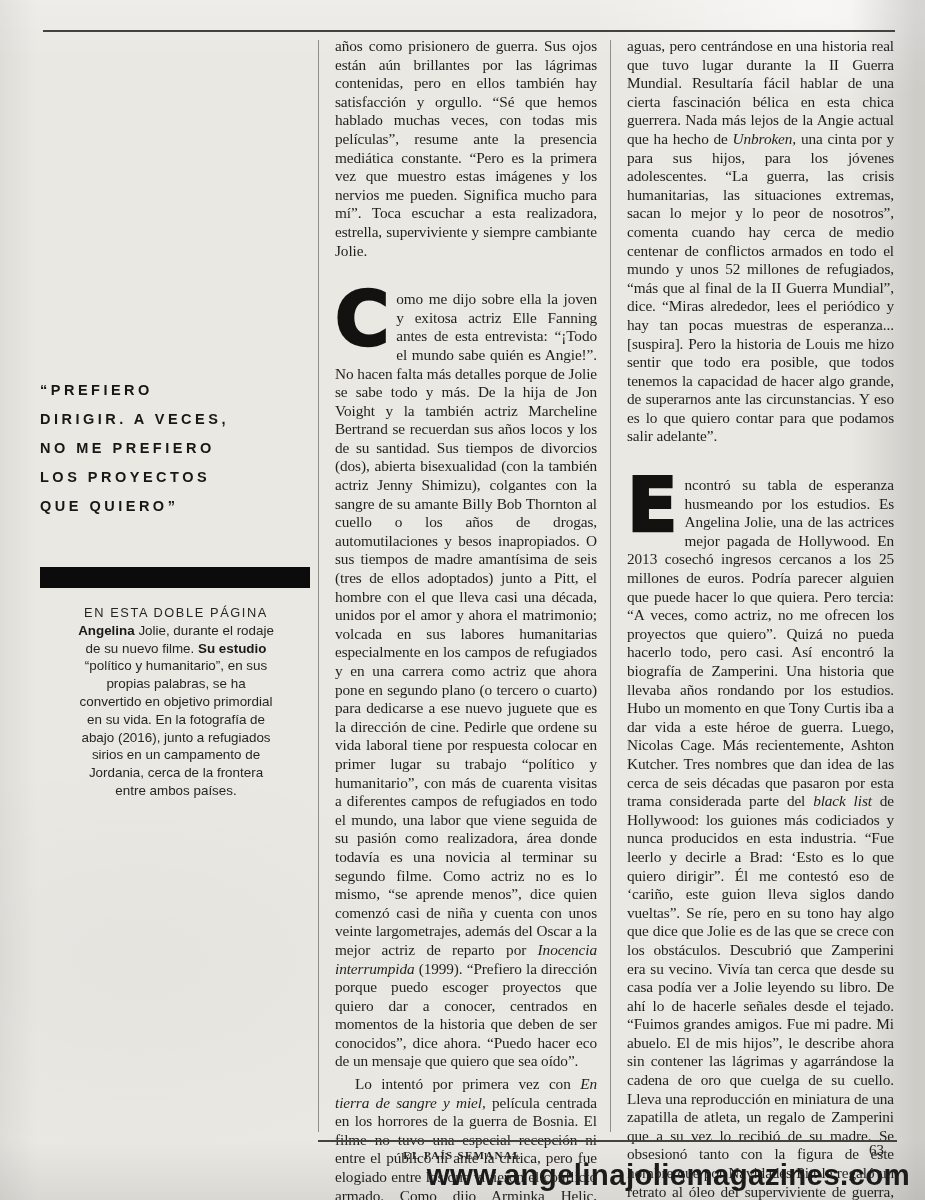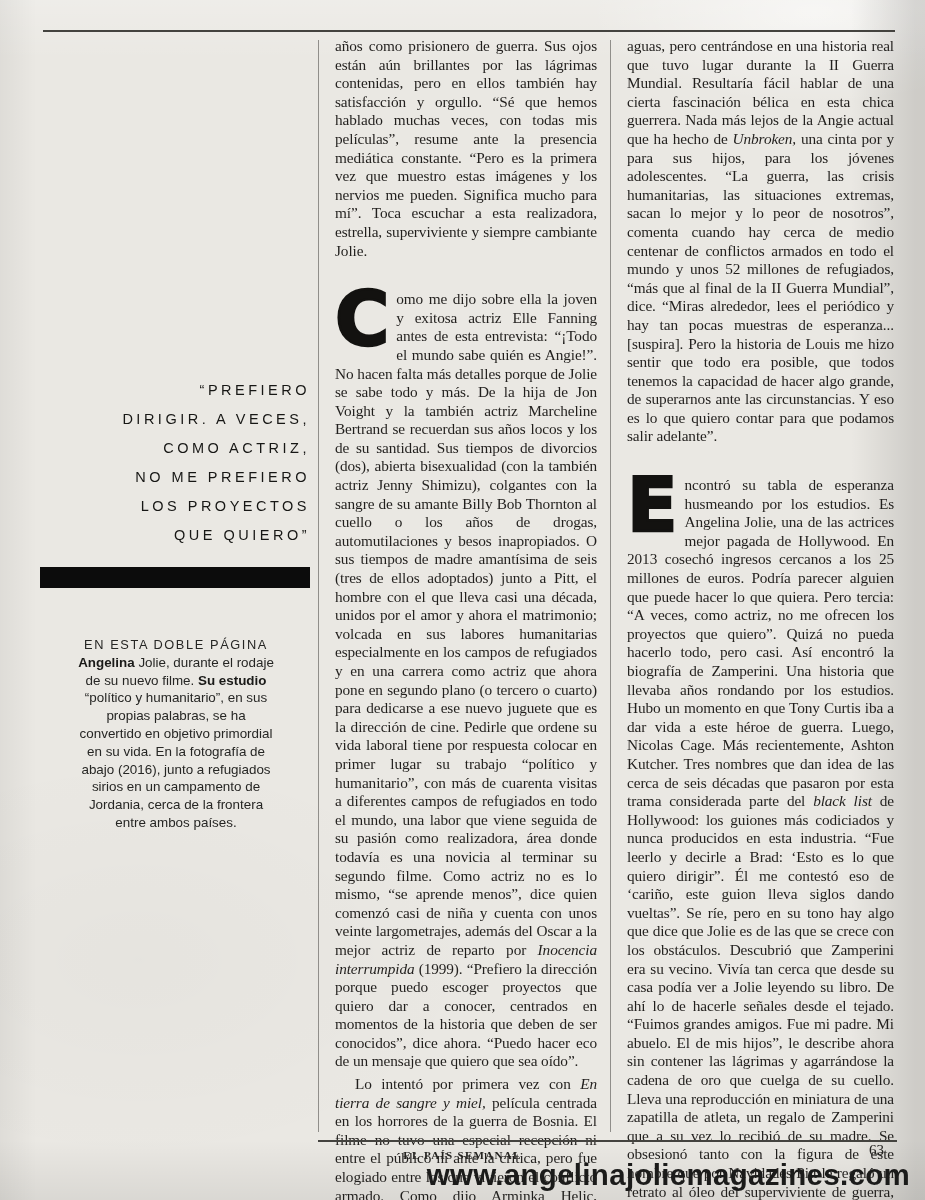--- a/index.html
+++ b/index.html
@@ -32,31 +32,31 @@
     font-family:"DejaVu Sans", sans-serif;
     font-weight:900;
     font-size:74px;line-height:55px;height:55px;
     margin:2px 7px 0 0;
     color:#131210;
     -webkit-text-stroke:2.5px #131210;
   }
 
   .sidebar-quote{
     position:absolute;left:40px;top:376px;width:270px;
-    text-align:right;
+    text-align:left;
     font-family:"Liberation Sans", sans-serif;
-    font-weight:400;font-size:14.5px;line-height:29px;
+    font-weight:700;font-size:14.5px;line-height:29px;
     letter-spacing:3.5px;color:#171715;
   }
   .black-bar{position:absolute;left:40px;top:567px;width:270px;height:21px;background:#0c0c0c;}
   .caption{
     position:absolute;left:78px;top:604px;width:196px;
     text-align:center;
     font-family:"Liberation Sans", sans-serif;
-    font-size:13.4px;line-height:17.8px;color:#262624;margin-top:32px;
+    font-size:13.4px;line-height:17.8px;color:#262624;
   }
   .caption-heading{letter-spacing:1.6px;font-size:12.8px;}
   .caption b{font-weight:700;color:#1a1a18;}
 
   .footer-magazine{
     position:absolute;left:0;top:1149px;width:925px;text-align:center;
     font-weight:bold;font-size:11px;letter-spacing:1.3px;color:#242320;
   }
   .footer-page-num{position:absolute;right:41px;top:1142px;font-size:15px;color:#242320;}
   .watermark{
@@ -70,21 +70,20 @@
 
 <div class="page">
 
   <div class="rule-h top-rule"></div>
   <div class="rule-v vrule-left"></div>
   <div class="rule-v vrule-mid"></div>
 
   <div class="sidebar-quote">
       <div>“PREFIERO</div>
       <div>DIRIGIR. A VECES,</div>
-      <div>COMO ACTRIZ,</div>
       <div>NO ME PREFIERO</div>
       <div>LOS PROYECTOS</div>
       <div>QUE QUIERO”</div>
     </div>
 
   <div class="black-bar"></div>
 
   <div class="caption">
     <div class="caption-heading">EN ESTA DOBLE PÁGINA</div>
     <div class="caption-body"><b>Angelina</b><span> Jolie, durante el rodaje de su nuevo filme. </span><b>Su estudio</b><span> “político y humanitario”, en sus propias palabras, se ha convertido en objetivo primordial en su vida. En la fotografía de abajo (2016), junto a refugiados sirios en un campamento de Jordania, cerca de la frontera entre ambos países.</span></div>

